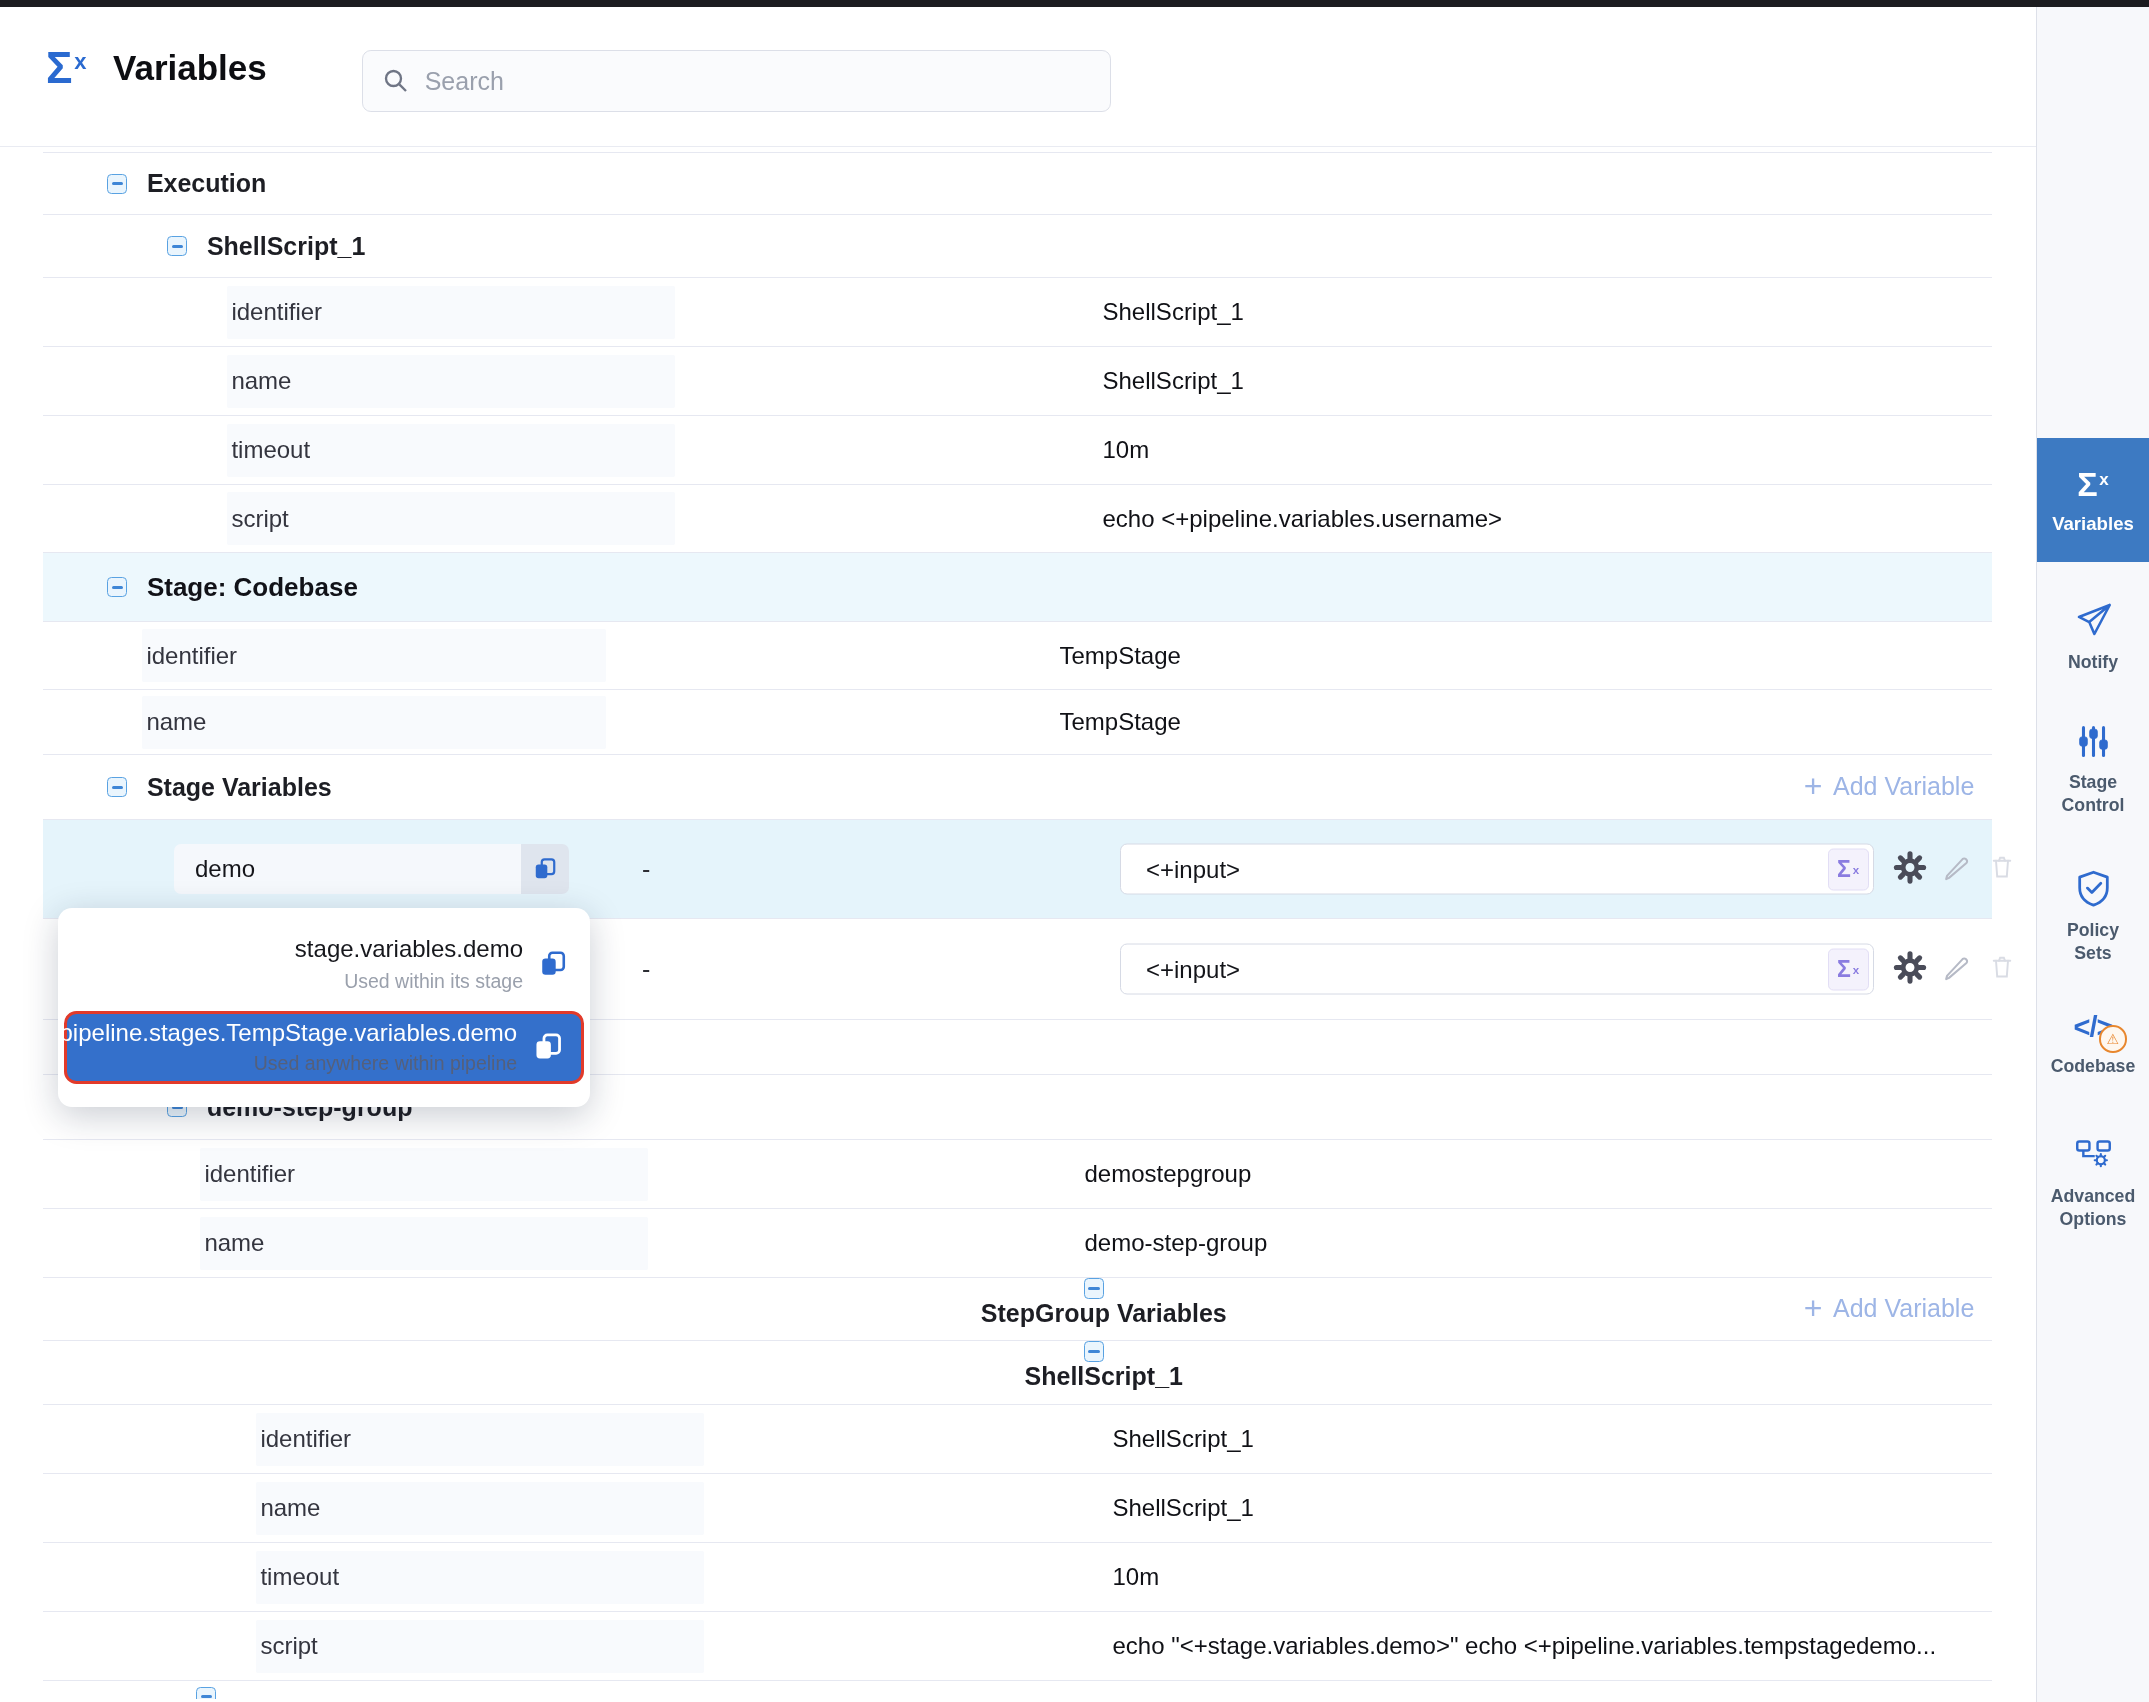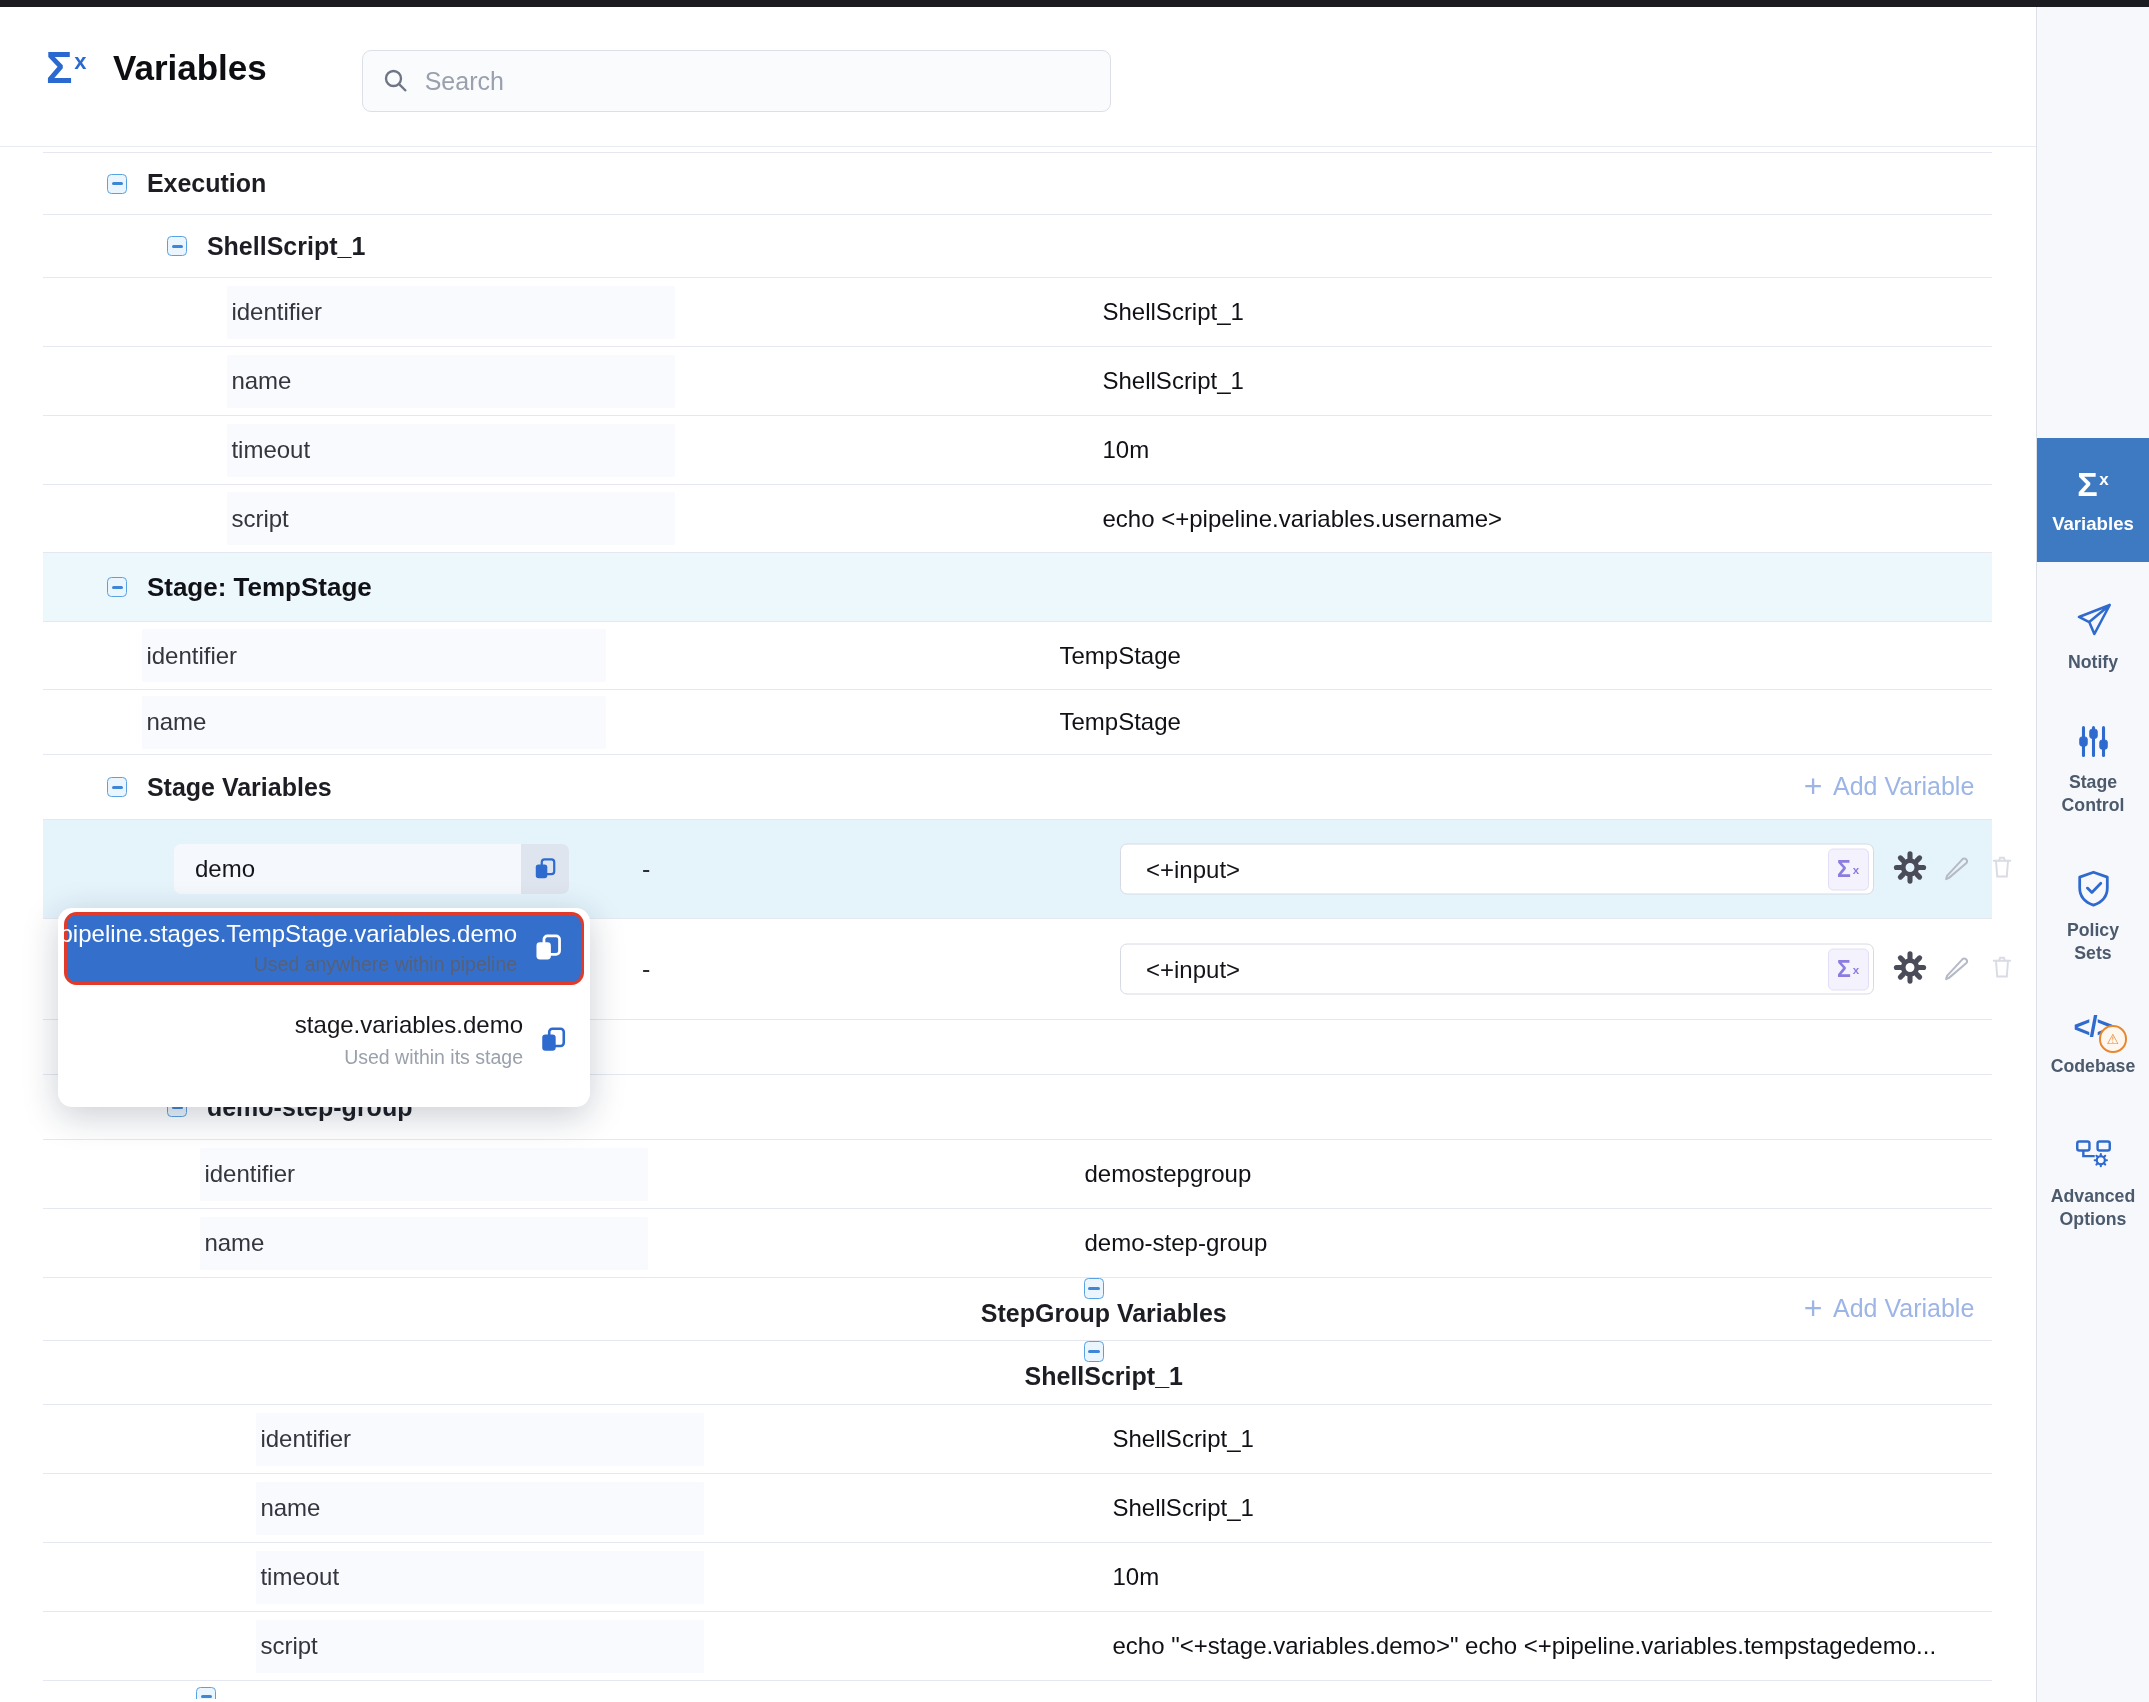--- a/index.html
+++ b/index.html
@@ -147,21 +147,21 @@
         <div class="fv">10m</div>
       </div>
       <div class="row field fd2" style="height: 68px;">
         <div class="fl">
           <div class="chip">script</div>
         </div>
         <div class="fv">echo &lt;+pipeline.variables.username&gt;</div>
       </div>
       <div class="row section pad0" style="height: 69px;">
         <span class="minus"></span>
-        <span class="tree-label">Stage: TempStage</span>
+        <span class="tree-label">Stage: Codebase</span>
       </div>
       <div class="row field fd1" style="height: 68px;">
         <div class="fl">
           <div class="chip">identifier</div>
         </div>
         <div class="fv">TempStage</div>
       </div>
       <div class="row field fd1" style="height: 65px;">
         <div class="fl">
           <div class="chip">name</div>
@@ -306,39 +306,39 @@
           <div class="chip">script</div>
         </div>
         <div class="fv">echo "&lt;+stage.variables.demo&gt;" echo &lt;+pipeline.variables.tempstagedemo...</div>
       </div>
       <div class="row tree pad2" style="align-items: flex-start; padding-top: 5.3px; overflow: hidden; height: 18.6px;">
         <span class="minus"></span>
       </div>
     </div>
 
   <div class="popup">
-    <div class="opt selected">
+    <div class="opt">
       <div class="optcol">
-        <div class="opt-main">pipeline.stages.TempStage.variables.demo</div>
-        <div class="opt-sub">Used anywhere within pipeline</div>
-      </div>
-      <span class="cicon white">
-        <svg viewBox="0 0 26 26" width="30" height="30">
+        <div class="opt-main">stage.variables.demo</div>
+        <div class="opt-sub">Used within its stage</div>
+      </div>
+      <span class="cicon blue">
+        <svg viewBox="0 0 26 26" width="28" height="28">
             <rect x="9.5" y="2.5" width="13.5" height="16" rx="3" fill="none" stroke="currentColor" stroke-width="2.4"></rect>
             <rect x="3" y="8" width="12.5" height="15" rx="3" fill="currentColor"></rect>
           </svg>
       </span>
     </div>
-    <div class="opt">
+    <div class="opt selected">
       <div class="optcol">
-        <div class="opt-main">stage.variables.demo</div>
-        <div class="opt-sub">Used within its stage</div>
-      </div>
-      <span class="cicon blue">
-        <svg viewBox="0 0 26 26" width="28" height="28">
+        <div class="opt-main">pipeline.stages.TempStage.variables.demo</div>
+        <div class="opt-sub">Used anywhere within pipeline</div>
+      </div>
+      <span class="cicon white">
+        <svg viewBox="0 0 26 26" width="30" height="30">
             <rect x="9.5" y="2.5" width="13.5" height="16" rx="3" fill="none" stroke="currentColor" stroke-width="2.4"></rect>
             <rect x="3" y="8" width="12.5" height="15" rx="3" fill="currentColor"></rect>
           </svg>
       </span>
     </div>
   </div>
 </div>
 
 <div class="sidebar">
   <div class="side-item active" style="top:431px;">

